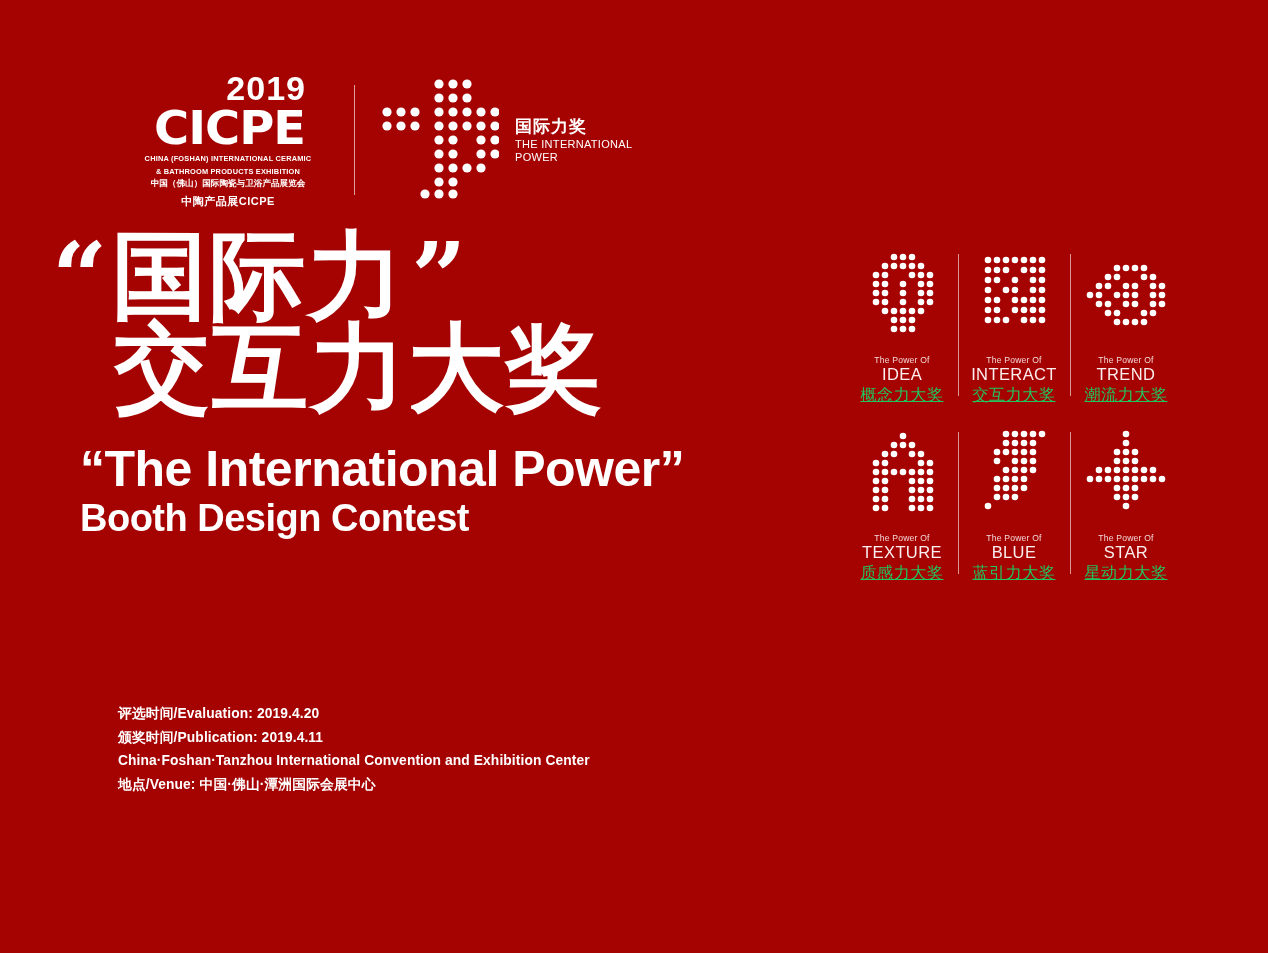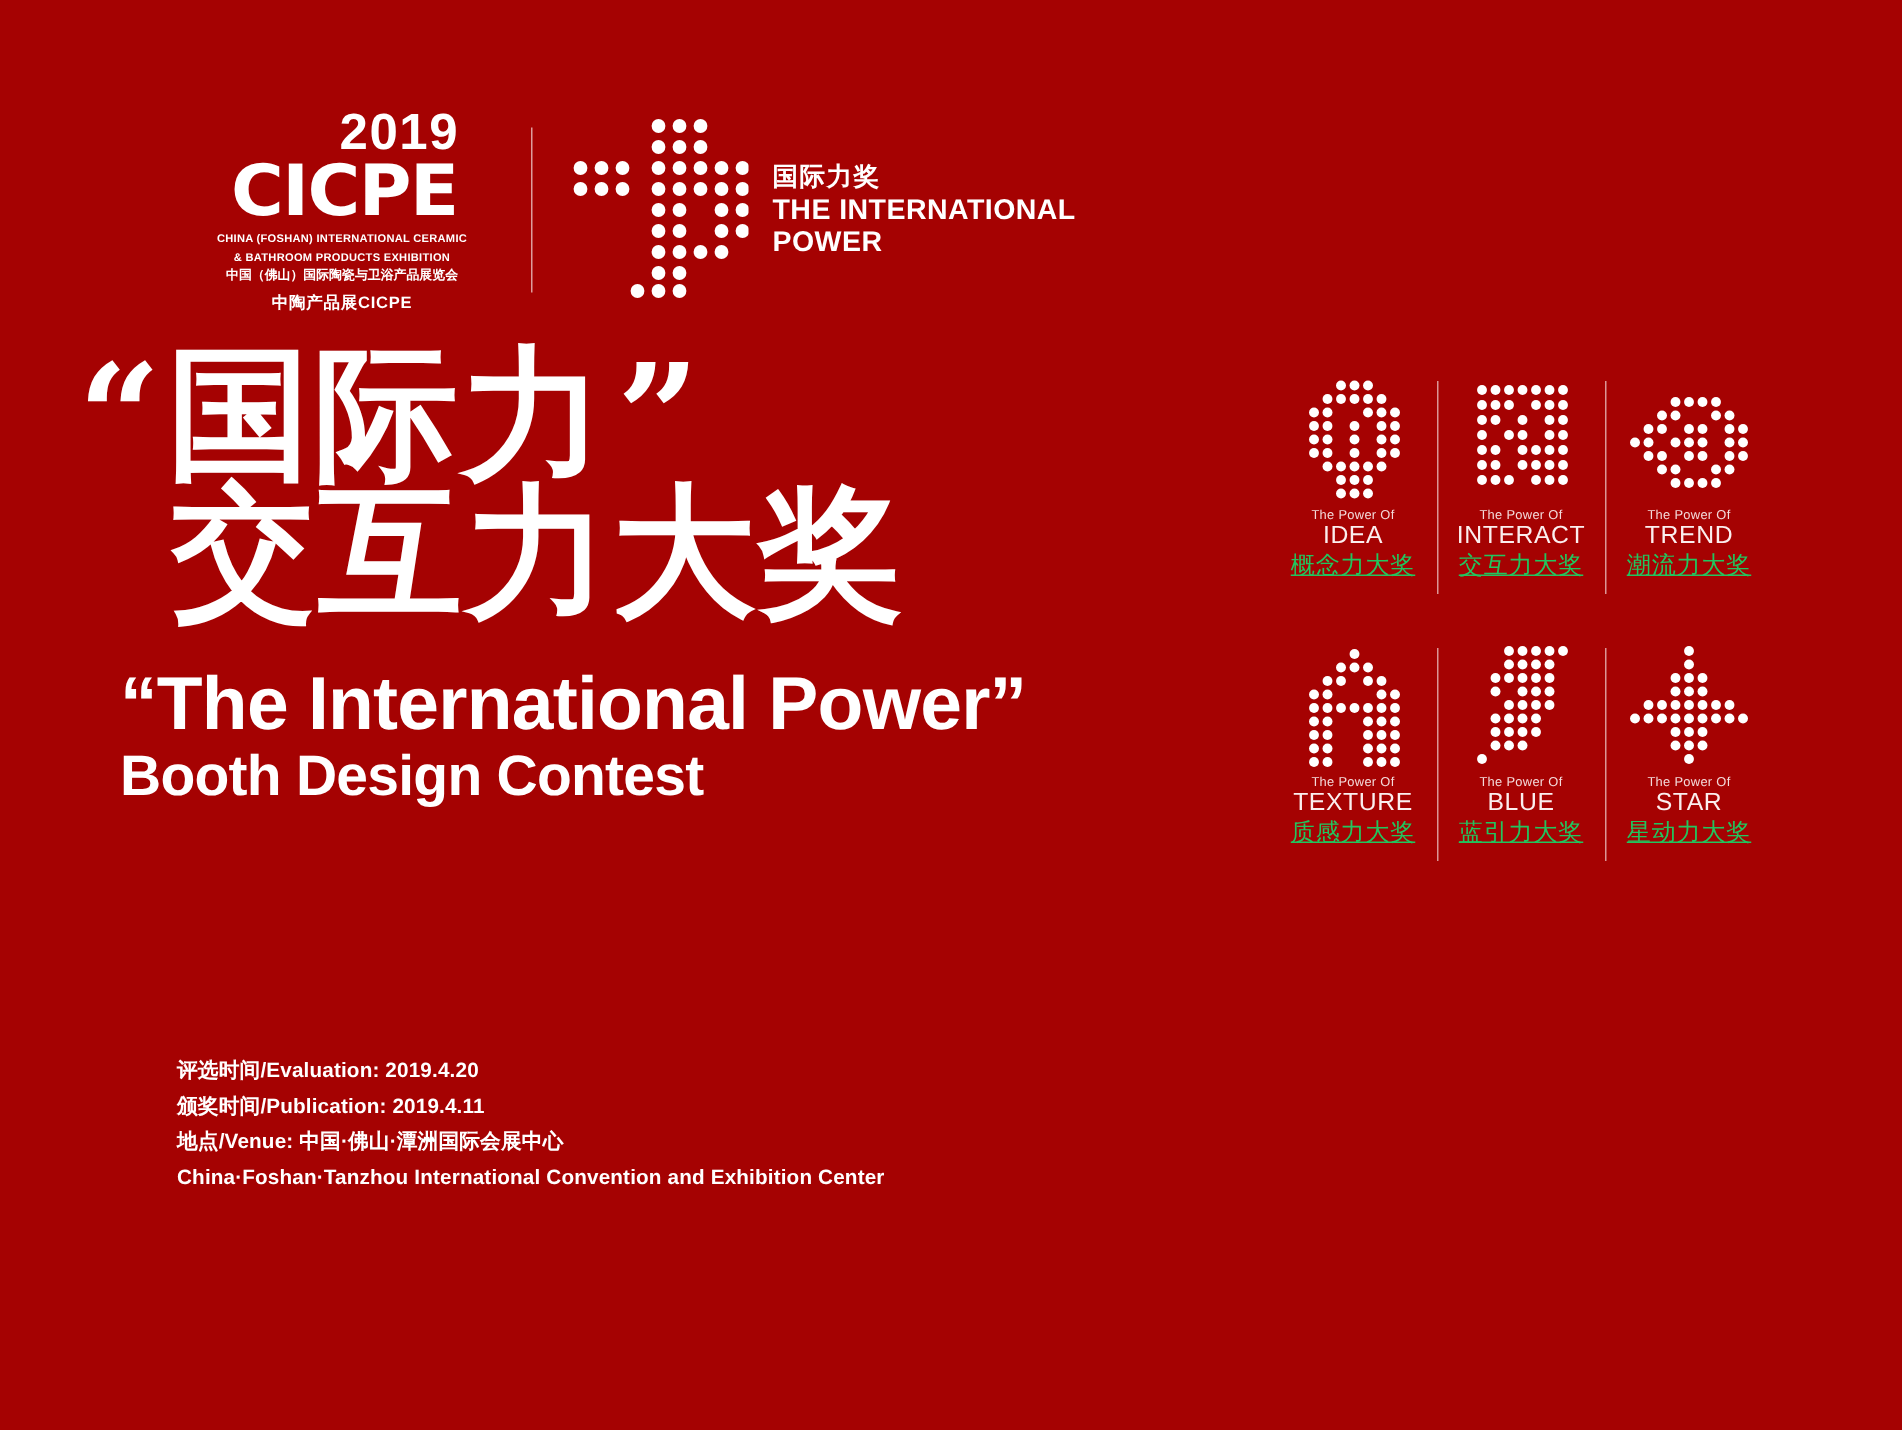--- a/index.html
+++ b/index.html
@@ -82,22 +82,22 @@
   #ip-mark { display:flex; align-items:center; }
   #ip-dots { margin-right:16px; }
   #ip-text-cn {
     font-size:17px;
     font-weight:bold;
     letter-spacing:1px;
     line-height:1.15;
     margin-bottom:2px;
   }
   #ip-text-en {
-    font-size:19px;
-    font-weight:bold;
+    font-size:11px;
+    font-weight:normal;
     letter-spacing:0.3px;
     line-height:1.12;
   }
 
   
   #headline-block { position:absolute; left:52px; top:228px; width:790px; }
 
   #headline-cn-1 {
     display:flex;
     align-items:flex-start;
@@ -177,21 +177,21 @@
   .award-icon {
     height:84px;
     display:flex;
     align-items:center;
     justify-content:center;
   }
   .award-power {
     font-size:8.6px;
     letter-spacing:0.2px;
     color:#f3dada;
-    margin-top:2px;
+    margin-top:19px;
   }
   .award-name {
     font-size:16.5px;
     letter-spacing:0.4px;
     color:#fbeeee;
     line-height:1.18;
   }
   .award-cn {
     font-size:16px;
     letter-spacing:0.6px;
@@ -587,15 +587,15 @@
     </div>
     <div class="award-power">The Power Of</div>
     <div class="award-name">STAR</div>
     <div class="award-cn">星动力大奖</div>
   </div>
 </div>
 
 <div id="footer-details">
   <div>评选时间/Evaluation: 2019.4.20</div>
   <div>颁奖时间/Publication: 2019.4.11</div>
+  <div>China·Foshan·Tanzhou International Convention and Exhibition Center</div>
   <div>地点/Venue: 中国·佛山·潭洲国际会展中心</div>
-  <div>China·Foshan·Tanzhou International Convention and Exhibition Center</div>
 </div>
 
 </body></html>

